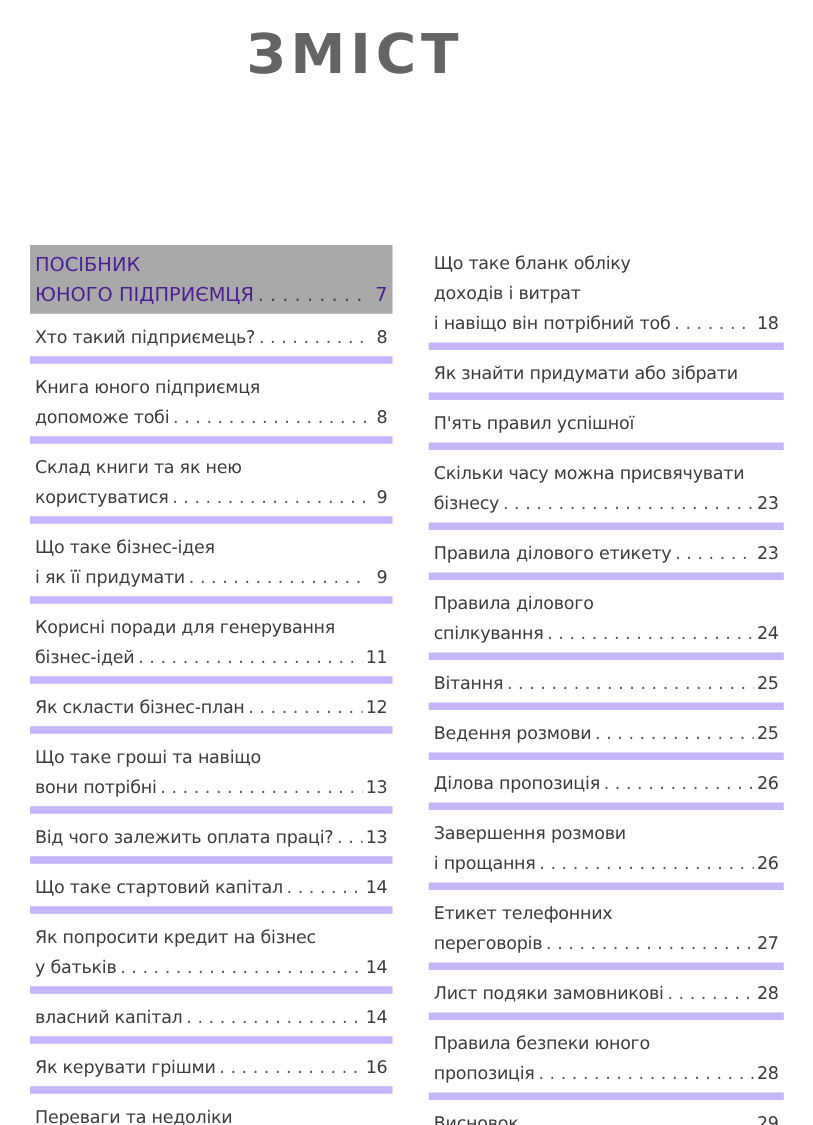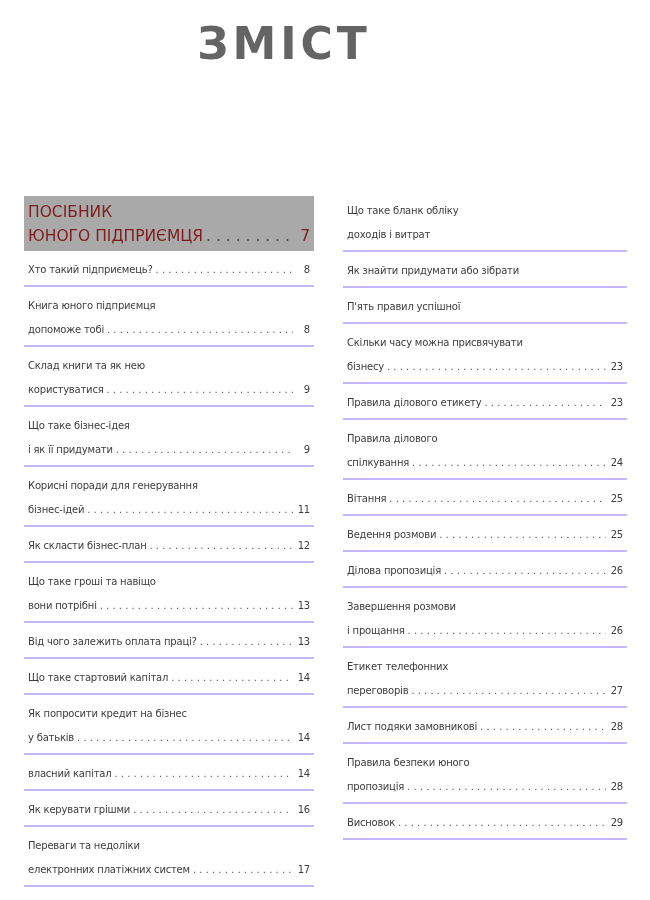--- a/index.html
+++ b/index.html
@@ -10,41 +10,41 @@
   }
   .page-title {
     position: absolute; top: 18px; left: 0; width: 568px; text-align: center;
     font-size: 44px; font-weight: bold; letter-spacing: 4px; color: #646464;
     font-family: "DejaVu Sans", sans-serif;
   }
   .col { position: absolute; top: 196px; }
   .col-left { left: 24px; width: 290px; }
   .col-right { left: 343px; width: 284px; }
   .entry {
-    font-size: 10px; line-height: 24px; color: #3c3c3c;
+    font-size: 14px; line-height: 24px; color: #3c3c3c;
     padding: 3px 4px 3px 4px;
-    border-bottom: 2px solid #c4b5fd;
+    border-bottom: 6px solid #c4b5fd;
     letter-spacing: -0.2px;
   }
   .entry .line { display: block; white-space: nowrap; }
   .entry .last {
     display: flex; align-items: center; white-space: nowrap;
   }
   .entry .last .txt { flex: 0 0 auto; }
   .entry .last .dots {
     flex: 1 1 auto; overflow: hidden; color: #555;
     margin: 0 3px; letter-spacing: 3px;
   }
   .entry .last .dots::before {
     content: ". . . . . . . . . . . . . . . . . . . . . . . . . . . . . . . . . . . . . . . .";
     letter-spacing: 0px;
   }
   .entry .last .pg { flex: 0 0 auto; text-align: right; min-width: 14px; }
   .entry.section {
-    background: #a9a9a9; color: #7f1d1d; font-size: 15.5px; line-height: 24px;
+    background: #a9a9a9; color: #4c1d95; font-size: 15.5px; line-height: 24px;
     padding: 4px 4px 3px 4px; border-bottom: none; margin-bottom: 4px;
     letter-spacing: 0;
   }
   .entry.section .dots { color: #444; }
   .col-left .entry { margin-bottom: 4px; }
   .col-right .entry { margin-bottom: 4px; }
 </style>
 </head>
 <body>
 
@@ -155,20 +155,25 @@
         <span class="txt">електронних платіжних систем</span>
         <span class="dots"></span>
         <span class="pg">17</span>
       </span>
     </div>
   </div>
 <div class="col col-right" id="col-right">
     <div class="entry">
       <span class="line">Що таке бланк обліку</span>
       <span class="line">доходів і витрат</span>
+      <span class="last">
+        <span class="txt">і навіщо він потрібний тоб</span>
+        <span class="dots"></span>
+        <span class="pg">18</span>
+      </span>
     </div>
     <div class="entry">
       <span class="line">Як знайти придумати або зібрати</span>
     </div>
     <div class="entry">
       <span class="line">П'ять правил успішної</span>
     </div>
     <div class="entry">
       <span class="line">Скільки часу можна присвячувати</span>
       <span class="last">

